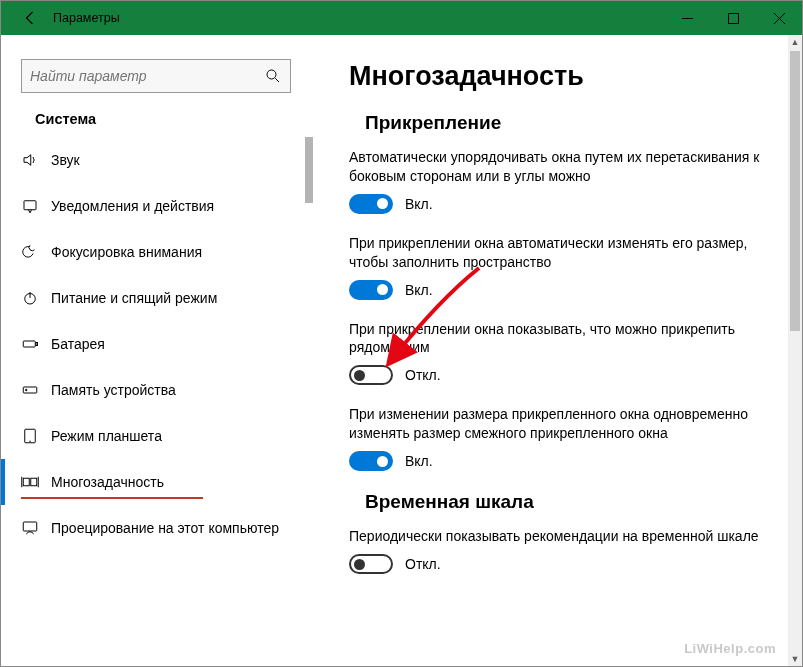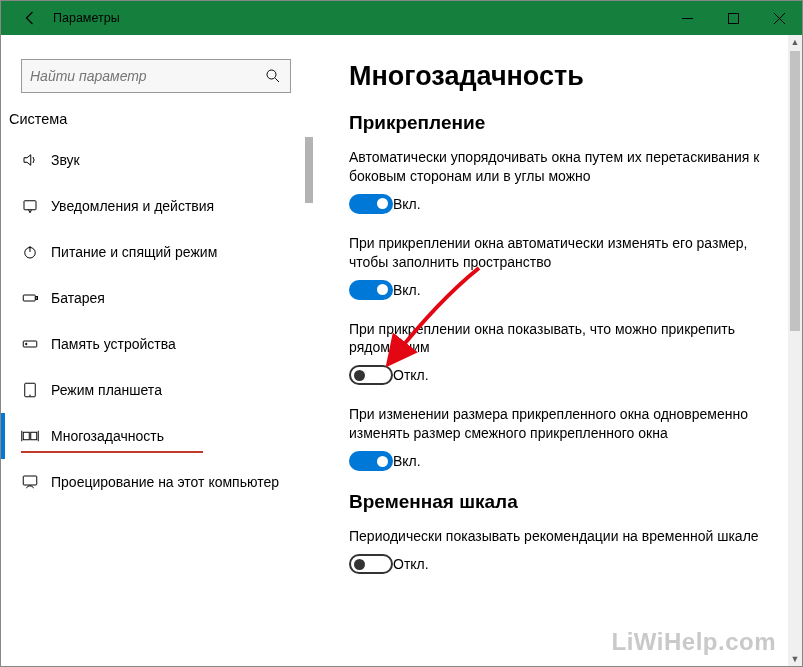--- a/index.html
+++ b/index.html
@@ -83,23 +83,23 @@
     flex:1;
     border:none;
     background:transparent;
     outline:none;
     font-size:14px;
     font-style: italic;
     color:#555;
   }
   .search .mag { color:#555; display:flex; }
   .section-title {
-    font-weight: 400;
+    font-weight: 700;
     font-size: 14.5px;
-    padding: 4px 20px 10px 8px;
+    padding: 4px 20px 10px 34px;
   }
   .nav-items {
     position:relative;
   }
   .nav-scroll {
     position:absolute;
     right:0;
     top:0;
     width:8px;
     height: 66px;
@@ -159,34 +159,35 @@
     overflow:hidden;
   }
   .content h1 {
     font-size: 27px;
     font-weight: 600;
     margin-bottom: 20px;
   }
   .content h2 {
     font-size: 19px;
     font-weight: 600;
-    margin: 8px 0 14px 0;
+    margin: 8px 0 14px 16px;
   }
   .setting {
     margin-bottom: 20px;
   }
   .setting .desc {
     font-size: 14px;
     line-height: 1.35;
     margin-bottom: 8px;
     max-width: 420px;
   }
   .toggle-row {
     display:flex;
     align-items:center;
+    gap: 12px;
   }
   .toggle {
     width: 44px;
     height: 20px;
     border-radius: 10px;
     position:relative;
     cursor:pointer;
     box-sizing:border-box;
   }
   .toggle.on {
@@ -235,21 +236,21 @@
   .content-scroll .arrow.down{ bottom:0;}
 
   .red-arrow {
     position:absolute;
     pointer-events:none;
   }
   .watermark {
     position:absolute;
     right: 26px;
     bottom: 10px;
-    font-size: 24px;
+    font-size: 13px;
     font-weight:700;
     color:#c9c9c9;
     letter-spacing:0.5px;
     pointer-events:none;
   }
   svg.ico { width:18px; height:18px; stroke:#000; stroke-width:1.3; fill:none; }
 </style>
 </head>
 <body>
 
@@ -314,20 +315,29 @@
             <svg class="ico" viewBox="0 0 24 24">
               <rect x="4" y="5" width="16" height="12" rx="1"></rect>
               <path d="M10 17 L12 21 L14 17"></path>
             </svg>
           </span>
         <span class="lbl">Уведомления и действия</span>
       </div>
       <div class="nav-item">
         <span class="icon-slot">
             <svg class="ico" viewBox="0 0 24 24">
+              <path d="M16 14 A7 7 0 1 1 11 5"></path>
+              <path d="M12 3 A4 4 0 0 0 18 9"></path>
+            </svg>
+          </span>
+        <span class="lbl">Фокусировка внимания</span>
+      </div>
+      <div class="nav-item">
+        <span class="icon-slot">
+            <svg class="ico" viewBox="0 0 24 24">
               <circle cx="12" cy="13" r="7"></circle>
               <line x1="12" y1="4" x2="12" y2="12"></line>
             </svg>
           </span>
         <span class="lbl">Питание и спящий режим</span>
       </div>
       <div class="nav-item">
         <span class="icon-slot">
             <svg class="ico" viewBox="0 0 24 24">
               <rect x="3" y="8" width="16" height="8" rx="1"></rect>

